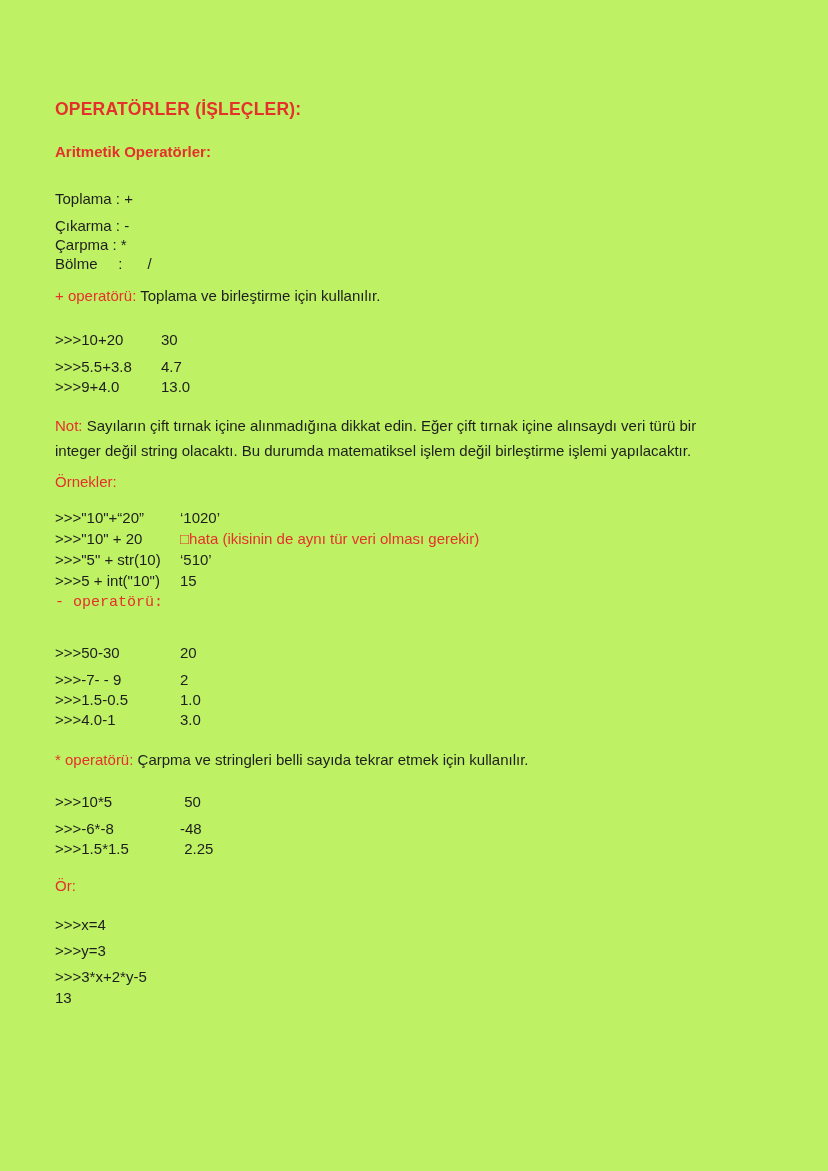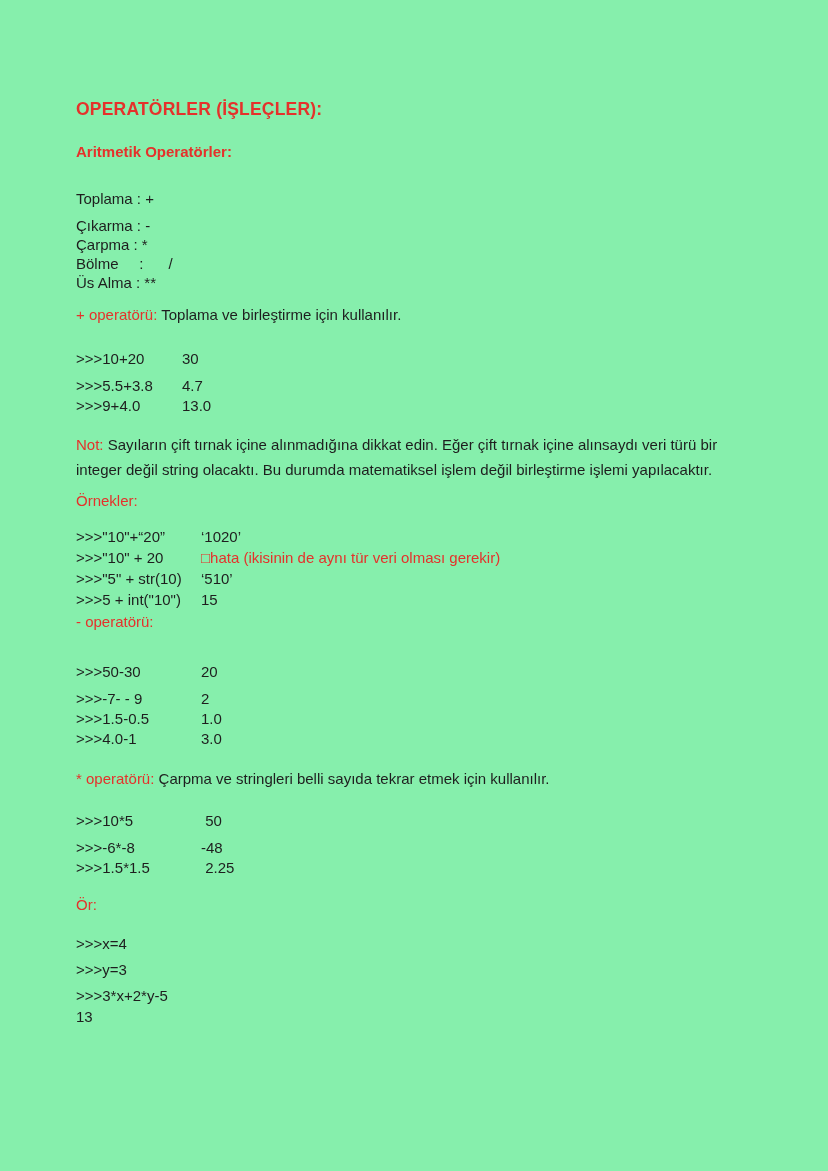--- a/index.html
+++ b/index.html
@@ -9,22 +9,22 @@
   html,body{margin:0;padding:0;background:#ffffff;}
   body{
     width:828px;height:1171px;
     font-family:"Liberation Sans", sans-serif;
     color:var(--ink);
     overflow:hidden;
   }
   .page{
     box-sizing:border-box;
     width:828px;height:1171px;
-    padding:98px 75px 0 76px;
-    background:#86efac;
+    padding:98px 75px 0 55px;
+    background:#bef264;
   }
   .doc-title{
     color:var(--red);
     font-size:17.5px;
     font-weight:700;
     line-height:22px;
     letter-spacing:.2px;
   }
   .doc-subtitle{
     color:var(--red);
@@ -56,21 +56,21 @@
     margin-top:16px;
     font-size:15px;
     line-height:25px;
     max-width:657px;
     white-space:pre-wrap;
   }
   .note-para .lbl{color:var(--red);}
   .h-ornekler{margin-top:9px;}
   .ex-strings{margin-top:15px;}
   .ex-strings .ex-row{line-height:21px;}
-  .h-minus{margin-top:2px;}
+  .h-minus{margin-top:2px;font-family:Liberation Mono, monospace;}
   .ex-minus{margin-top:30px;}
   .h-times{margin-top:20px;}
   .ex-times{margin-top:22px;}
   .h-or{margin-top:17px;}
   .code-block{margin-top:18px;font-size:15px;}
   .code-line{line-height:21px;white-space:pre-wrap;}
   .code-line.gap-after{margin-bottom:5px;}
 </style>
 </head>
 <body>
@@ -79,21 +79,20 @@
 
   <div class="doc-title">OPERATÖRLER (İŞLEÇLER):</div>
 
   <div class="doc-subtitle">Aritmetik Operatörler:</div>
 
   <div class="op-list">
     <div class="op-line gap-after">Toplama : +</div>
     <div class="op-line">Çıkarma : -</div>
     <div class="op-line">Çarpma : *</div>
     <div class="op-line">Bölme     :      /</div>
-    <div class="op-line">Üs Alma : **</div>
   </div>
 
   <div class="sec-heading mt-plus"><span class="lbl">+ operatörü:</span><span> Toplama ve birleştirme için kullanılır.</span></div>
 
   <div class="ex-block ex-plus col-a">
     <div class="ex-row gap-after">
       <span class="expr">&gt;&gt;&gt;10+20</span>
       <span class="result">30</span>
     </div>
     <div class="ex-row">

